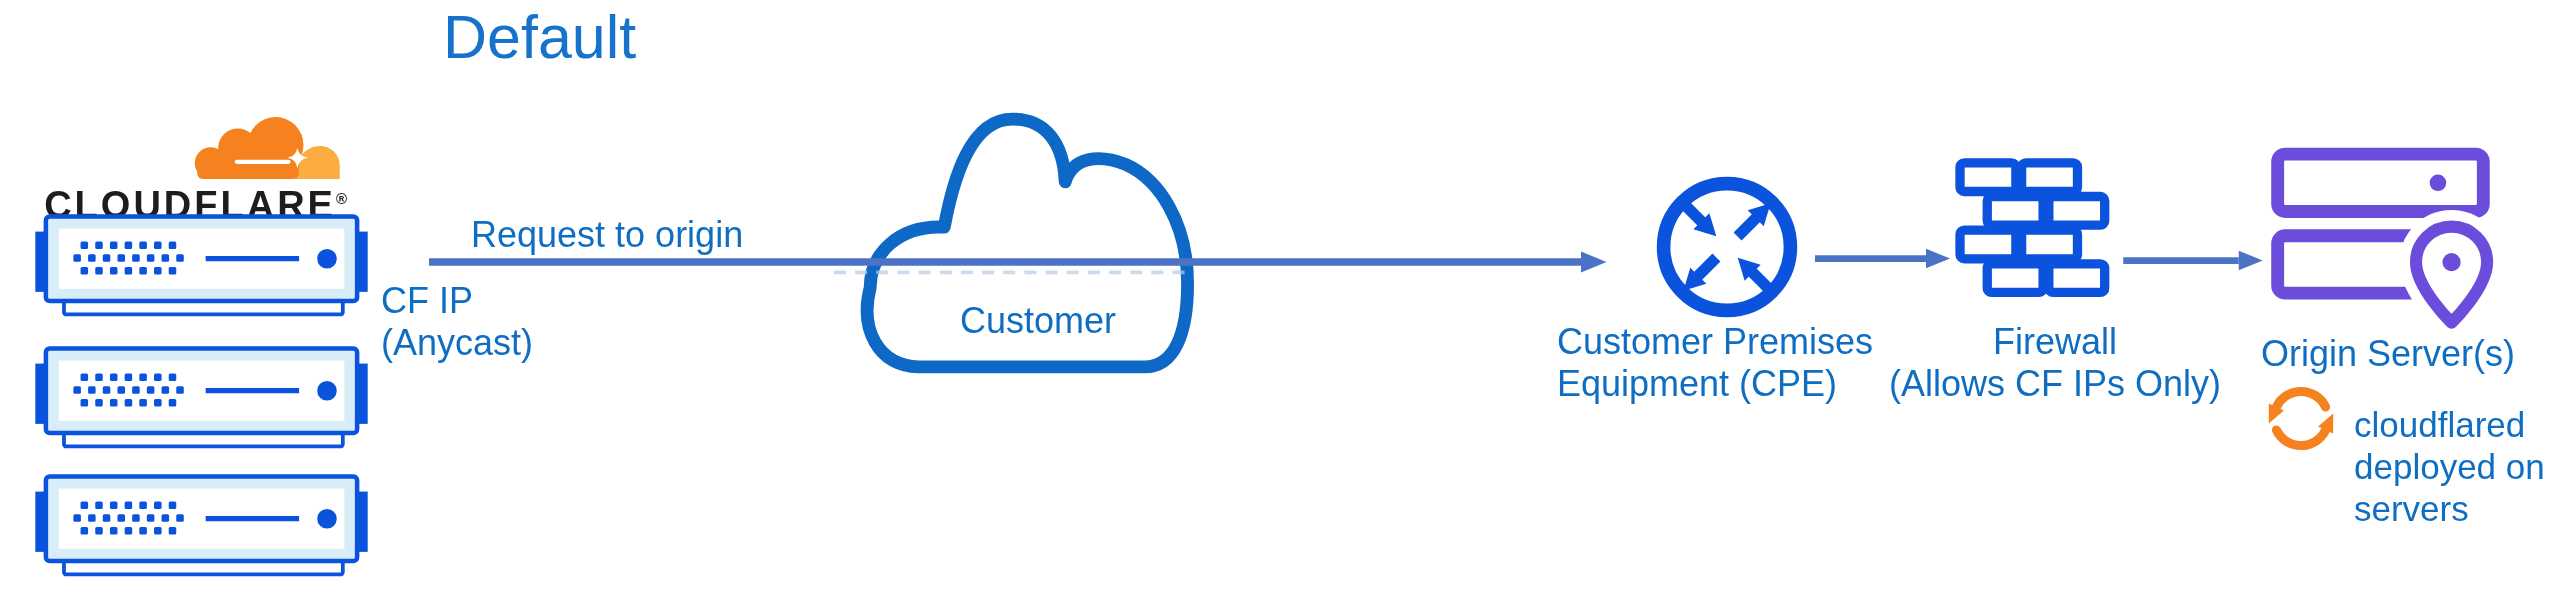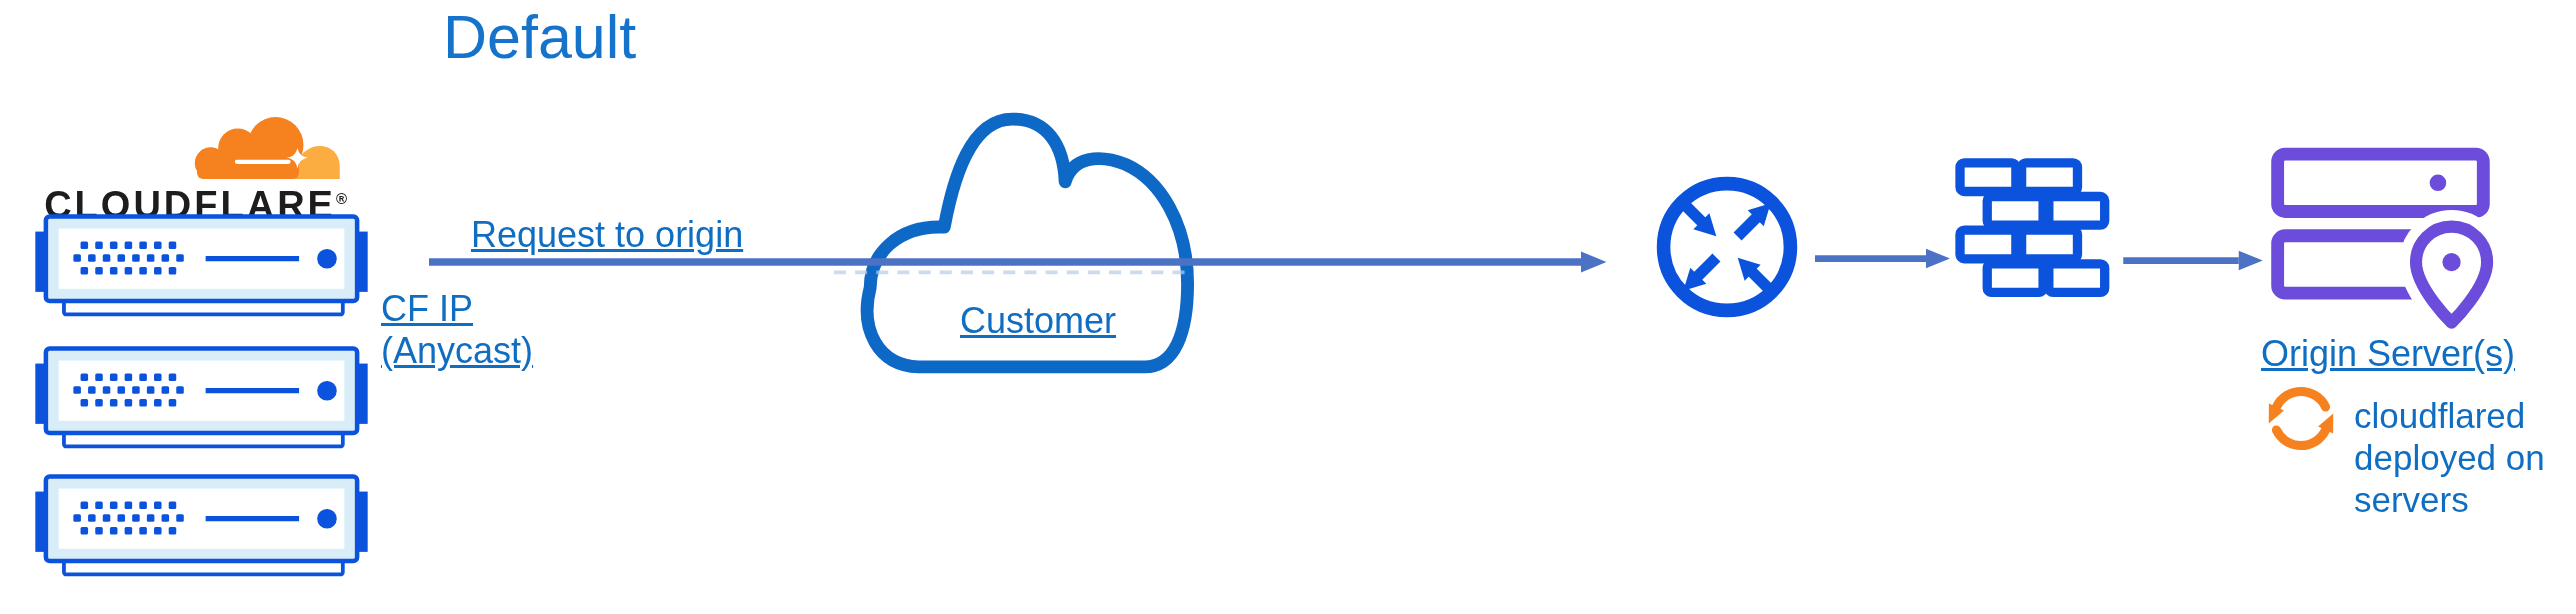--- a/index.html
+++ b/index.html
@@ -5,30 +5,30 @@
   html,body{margin:0;padding:0;background:#ffffff;}
   .canvas{
     position:relative;width:2576px;height:614px;background:#fff;overflow:hidden;
     font-family:"Liberation Sans", sans-serif;
   }
   .abs{position:absolute;}
   .diagram-title{
     font-size:61px;font-weight:400;color:var(--title-text,#1673cb);letter-spacing:0;
   }
   .label{
-    font-size:36px;color:var(--label-text,#0f6ec2);line-height:42px;text-decoration:underline;
+    font-size:36px;color:var(--label-text,#0f6ec2);line-height:42px;
   }
   .ml{white-space:pre-line;}
   .center{text-align:center;}
   .wordmark{
     font-size:38px;font-weight:bold;color:var(--wordmark-black,#1d1d1f);
     letter-spacing:3px;text-align:center;width:303px;
   }
   .wordmark sup{font-size:15px;letter-spacing:0;}
-  .note-label{font-size:35px;color:var(--label-text,#0f6ec2);line-height:42px;}
+  .note-label{font-size:35px;color:var(--label-text,#0f6ec2);line-height:42px;margin-top:9px;}
   svg{display:block;overflow:visible;}
   .icon-blue-stroke{stroke:var(--icon-blue,#0b52dd);}
   .connector{stroke:var(--connector-blue,#4c72c6);}
   .connector-fill{fill:var(--connector-blue,#4c72c6);}
 </style>
 </head>
 <body>
 
 <div class="canvas">
 
@@ -93,21 +93,21 @@
       <use href="#server-unit"></use>
     </svg>
   <svg class="abs" style="left:33px;top:347px;" width="337" height="104" viewBox="0 0 445 138">
       <use href="#server-unit"></use>
     </svg>
   <svg class="abs" style="left:33px;top:475px;" width="337" height="104" viewBox="0 0 445 138">
       <use href="#server-unit"></use>
     </svg>
 
   <div class="abs label" style="left:471px;top:214px;">Request to origin</div>
-  <div class="abs label ml" style="left:381px;top:288px;">CF IP
+  <div class="abs label ml" style="left:381px;top:280px;">CF IP
 (Anycast)</div>
 
   <svg class="abs" style="left:823px;top:110px;z-index:1;" width="377" height="266" viewBox="0 0 498 352">
     <path d="M 62,235
              C 62,190 100,152 160,155
              C 172,90 195,12 250,12
              C 295,12 318,45 320,95
              C 330,62 365,58 400,72
              C 445,92 482,150 482,230
              C 482,295 465,340 425,340
@@ -122,38 +122,42 @@
     <polygon points="1538,6 1538,34 1572,20" class="connector-fill"></polygon>
   </svg>
 
   <svg class="abs" style="left:1650px;top:170px;" width="154" height="154" viewBox="0 0 204 204">
     <circle cx="102" cy="102" r="84" fill="#ffffff" class="icon-blue-stroke" stroke-width="18"></circle>
     <use href="#cpe-arrow" transform="translate(44,44) rotate(45)"></use>
     <use href="#cpe-arrow" transform="translate(160,160) rotate(225)"></use>
     <use href="#cpe-arrow" transform="translate(116,88) rotate(-45)"></use>
     <use href="#cpe-arrow" transform="translate(88,116) rotate(135)"></use>
   </svg>
+  <div class="abs label ml" style="left:1557px;top:321px;">Customer Premises
+Equipment (CPE)</div>
 
   <svg class="abs" style="left:1813px;top:245px;" width="139" height="27" viewBox="0 0 184 36">
     <line x1="2" y1="18" x2="150" y2="18" class="connector" stroke-width="9"></line>
     <polygon points="150,5 150,31 182,18" class="connector-fill"></polygon>
   </svg>
 
   <svg class="abs" style="left:1955px;top:154px;" width="159" height="148" viewBox="0 0 222 196">
     <g fill="#ffffff" class="icon-blue-stroke" stroke-width="13" stroke-linejoin="round">
       <rect x="7" y="7" width="78" height="40" rx="6"></rect>
       <rect x="93" y="7" width="78" height="40" rx="6"></rect>
       <rect x="45" y="54" width="78" height="40" rx="6"></rect>
       <rect x="131" y="54" width="78" height="40" rx="6"></rect>
       <rect x="7" y="101" width="78" height="40" rx="6"></rect>
       <rect x="93" y="101" width="78" height="40" rx="6"></rect>
       <rect x="45" y="148" width="78" height="40" rx="6"></rect>
       <rect x="131" y="148" width="78" height="40" rx="6"></rect>
     </g>
   </svg>
+  <div class="abs label ml center" style="left:1877px;top:321px;width:356px;">Firewall
+(Allows CF IPs Only)</div>
 
   <svg class="abs" style="left:2121px;top:247px;" width="144" height="27" viewBox="0 0 190 36">
     <line x1="2" y1="18" x2="156" y2="18" class="connector" stroke-width="9"></line>
     <polygon points="156,5 156,31 188,18" class="connector-fill"></polygon>
   </svg>
 
   <svg class="abs" style="left:2270px;top:145px;" width="224" height="186" viewBox="0 0 296 246">
     <rect x="10" y="12" width="272" height="76" rx="10" fill="#ffffff" stroke="var(--purple,#6b4cdb)" stroke-width="17"></rect>
     <circle cx="222" cy="50" r="11" fill="var(--purple,#6b4cdb)"></circle>
     <rect x="10" y="120" width="272" height="76" rx="10" fill="#ffffff" stroke="var(--purple,#6b4cdb)" stroke-width="17"></rect>

